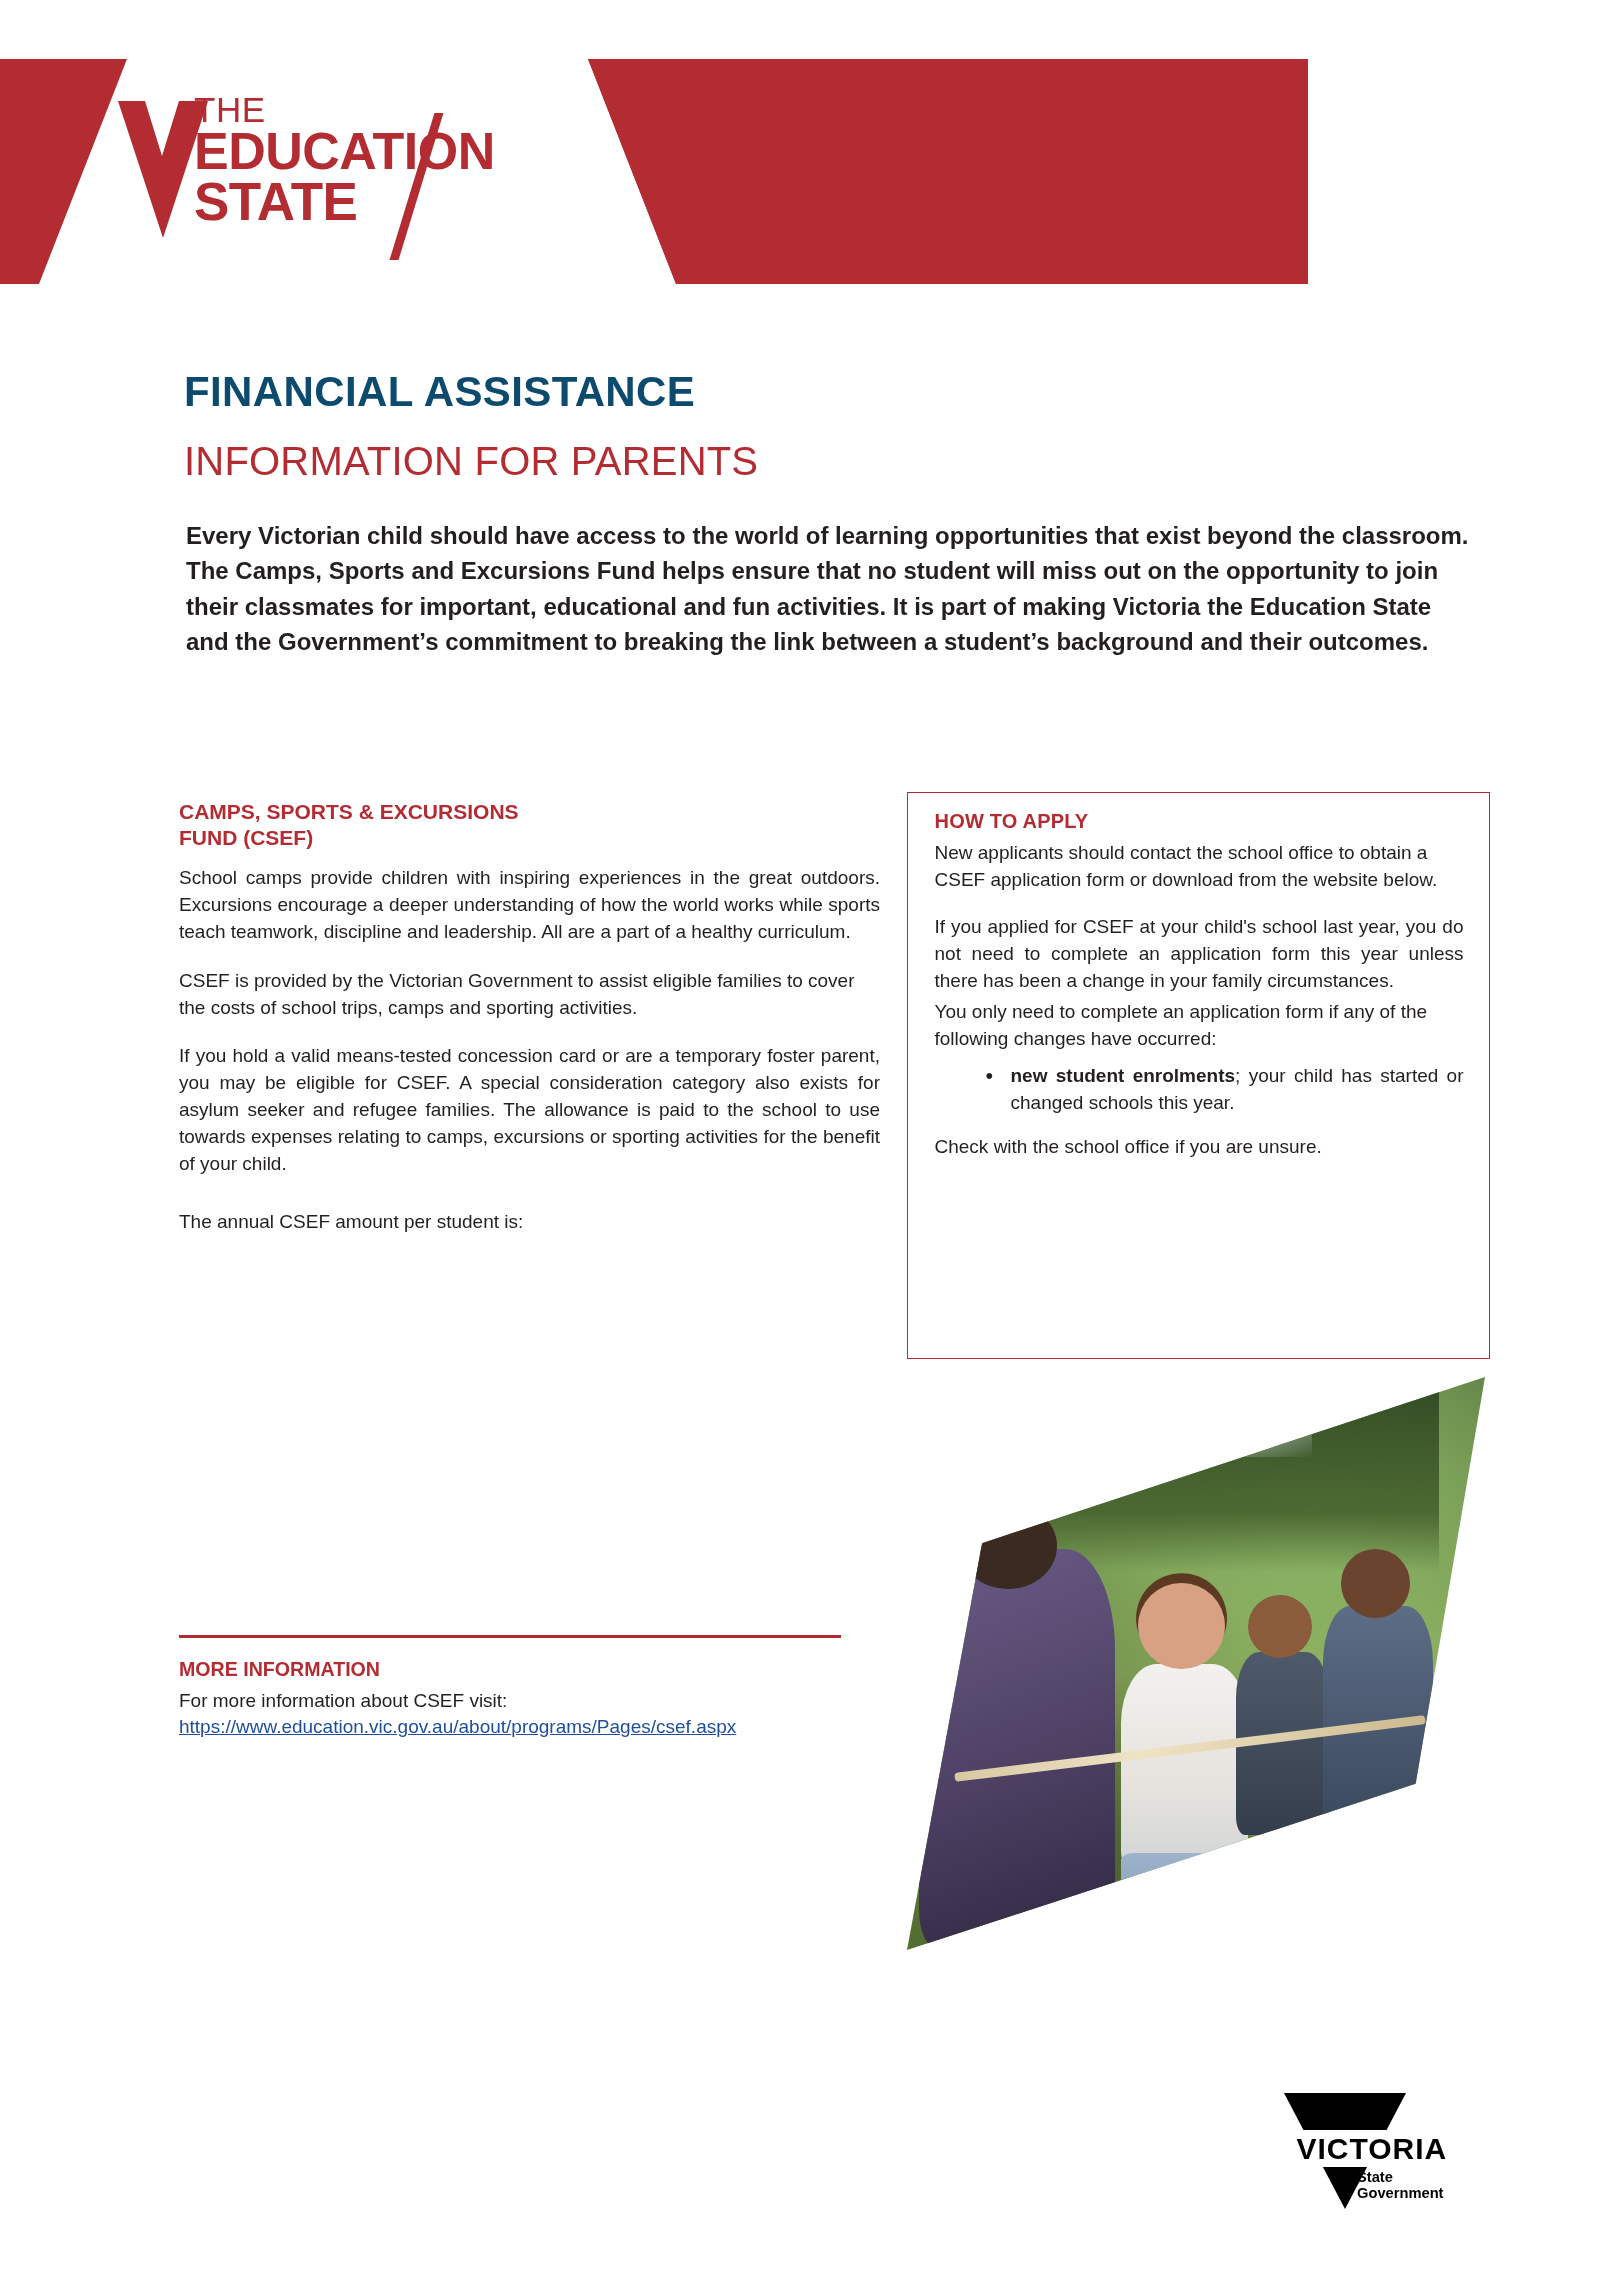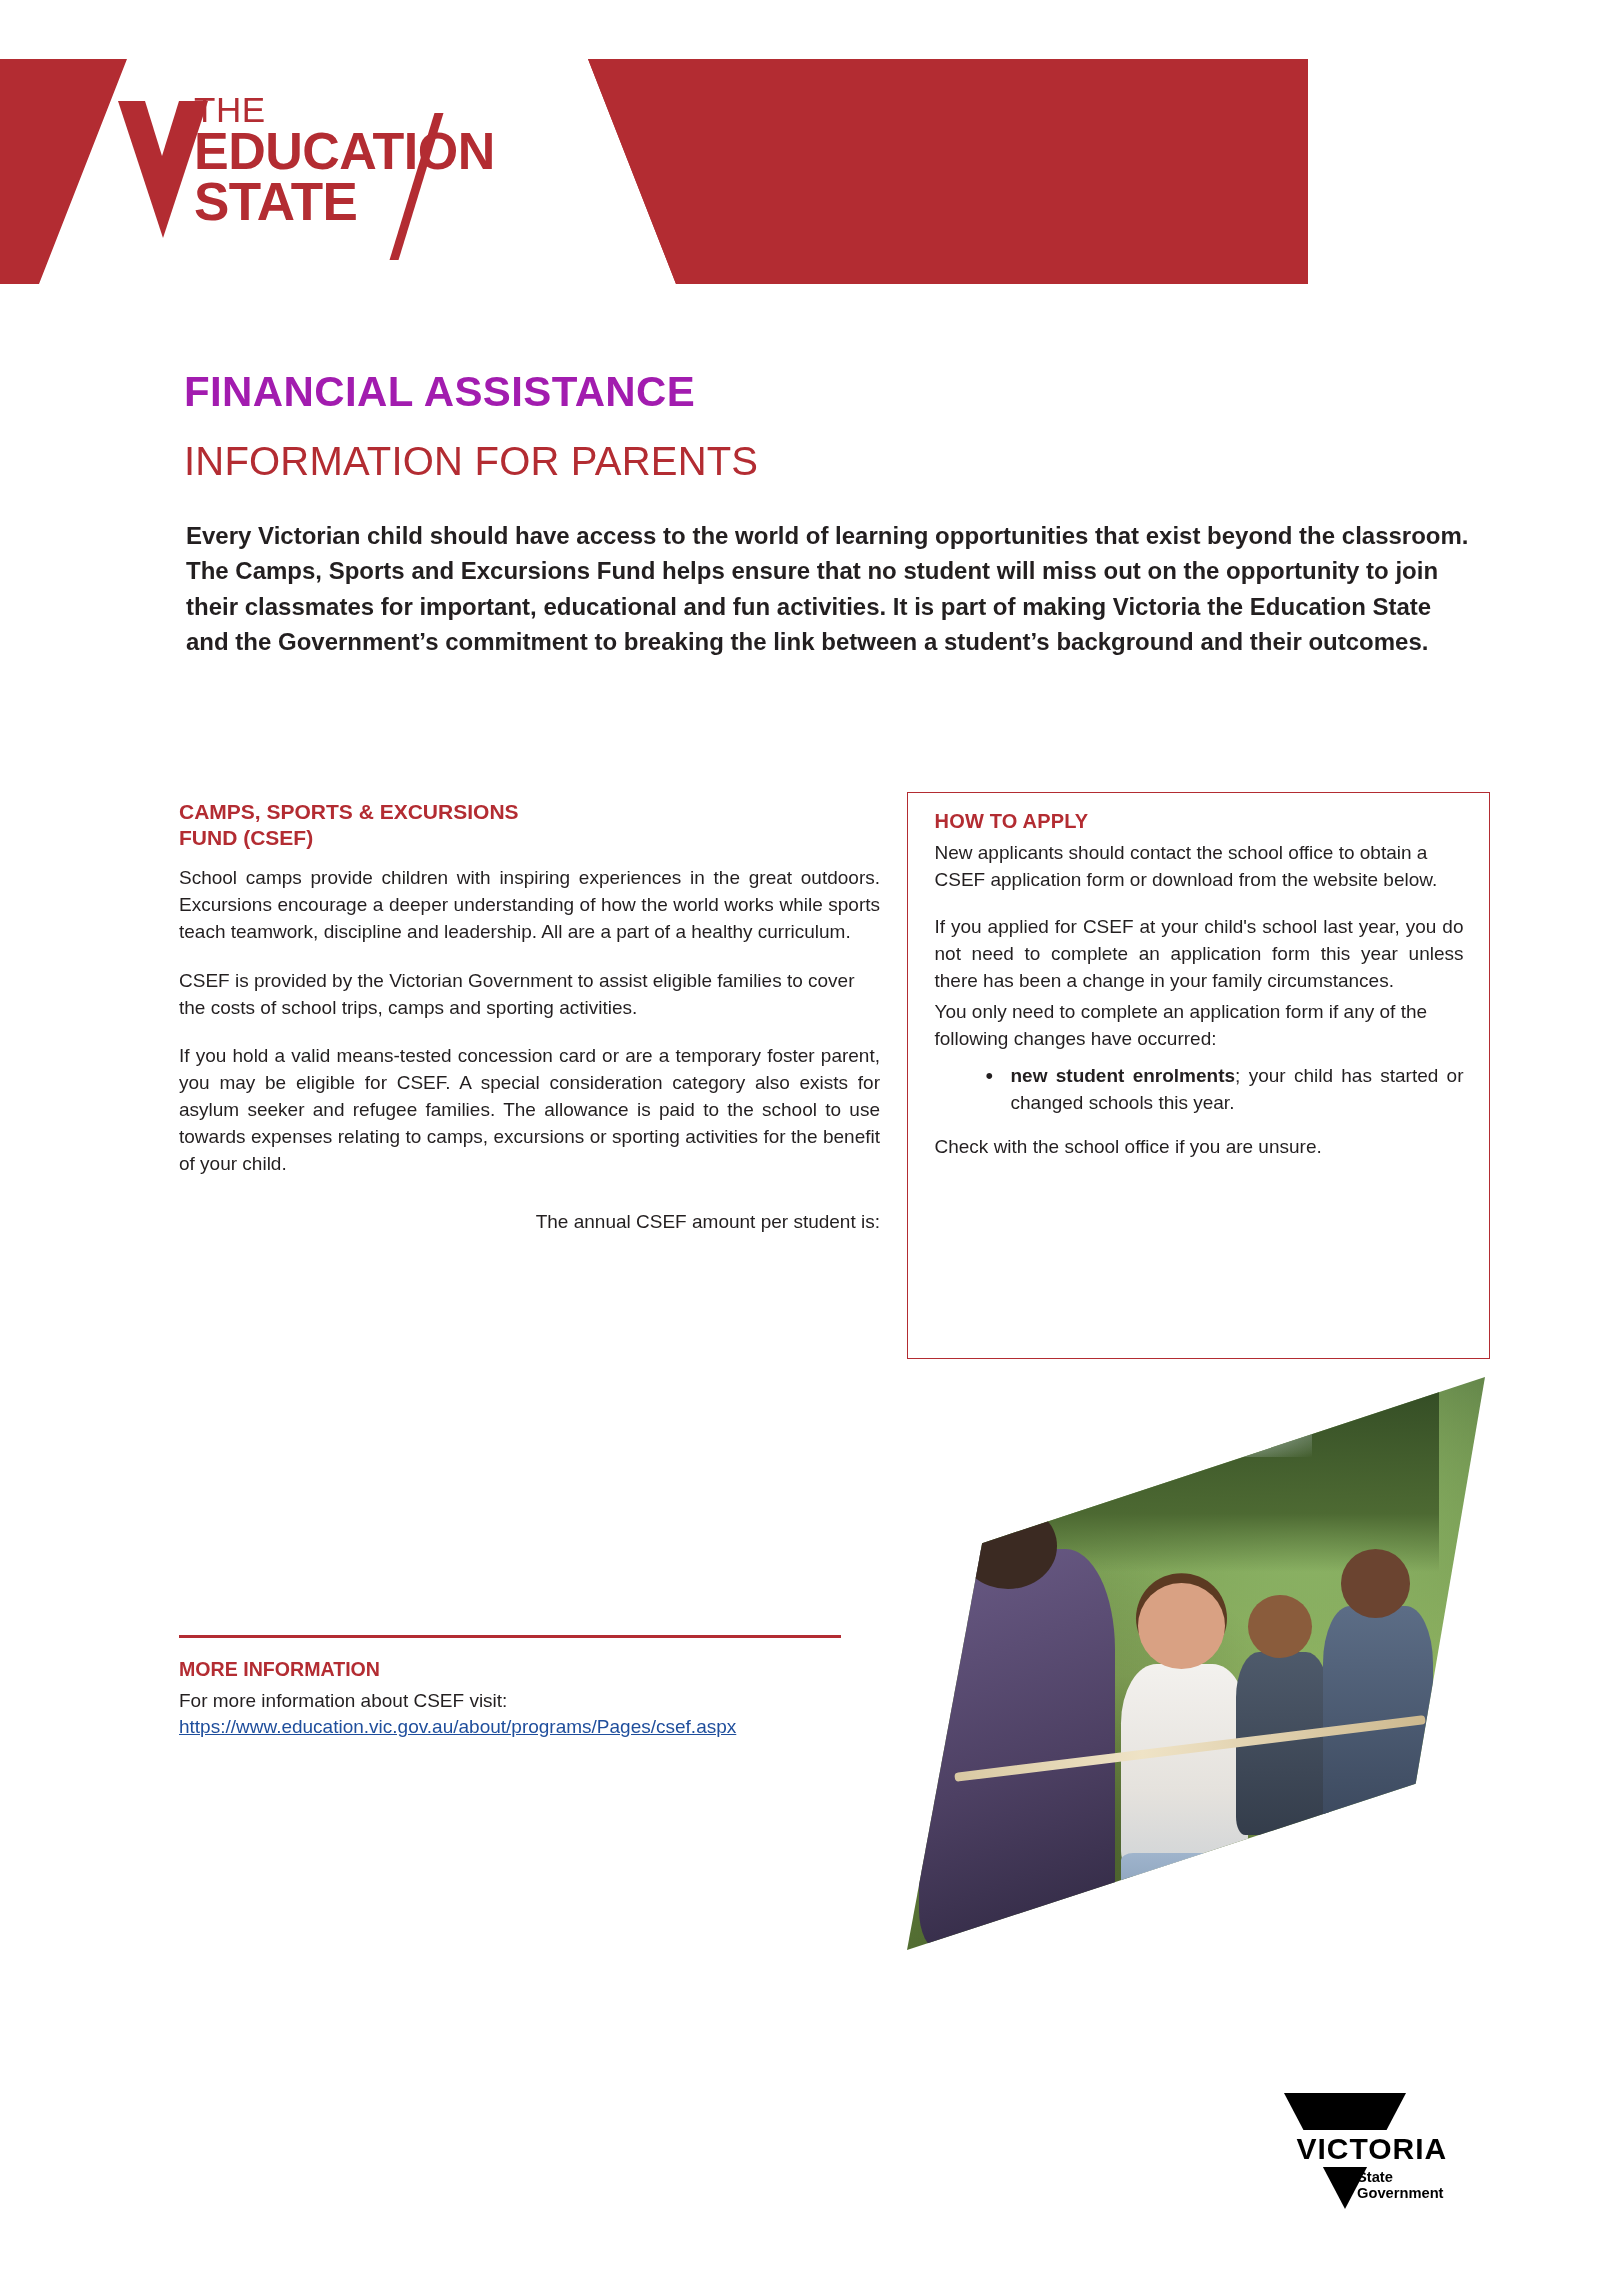--- a/index.html
+++ b/index.html
@@ -102,21 +102,21 @@
     transform: skewX(-17deg);
   }
 
   
   .title-main {
     position: absolute;
     left: 184px;
     top: 368px;
     font-size: 42px;
     font-weight: bold;
-    color: #a21caf;
+    color: #0c4a6e;
     letter-spacing: 0.4px;
   }
   .title-sub {
     position: absolute;
     left: 184px;
     top: 439px;
     font-size: 40px;
     font-weight: 400;
     color: #b32c32;
     letter-spacing: 0.2px;
@@ -453,21 +453,21 @@
 <div class="intro">Every Victorian child should have access to the world of learning opportunities that exist beyond the classroom. The Camps, Sports and Excursions Fund helps ensure that no student will miss out on the opportunity to join their classmates for important, educational and fun activities. It is part of making Victoria the Education State and the Government’s commitment to breaking the link between a student’s background and their outcomes.</div>
 
 <div class="left-col">
   <div class="sec-heading">
     <div>CAMPS, SPORTS &amp; EXCURSIONS</div>
     <div>FUND (CSEF)</div>
   </div>
   <p class="body-p">School camps provide children with inspiring experiences in the great outdoors. Excursions encourage a deeper understanding of how the world works while sports teach teamwork, discipline and leadership.  All are a part of a healthy curriculum.</p>
   <p class="body-p nojust">CSEF is provided by the Victorian Government to assist eligible families to cover the costs of school trips, camps and sporting activities.</p>
   <p class="body-p">If you hold a valid means-tested concession card or are a temporary foster parent, you may be eligible for CSEF. A special consideration category also exists for asylum seeker and refugee families. The allowance is paid to the school to use towards expenses relating to camps, excursions or sporting activities for the benefit of your child.</p>
-  <p class="body-p nojust" style="margin-top:31px;text-align:right;">The annual CSEF amount per student is:</p>
+  <p class="body-p nojust" style="margin-top:31px;">The annual CSEF amount per student is:</p>
 </div>
 
 <div class="more-rule"></div>
 <div class="more-info">
   <div class="more-heading">MORE INFORMATION</div>
   <div class="more-text">For more information about CSEF visit:</div>
   <a class="more-link" href="#">https://www.education.vic.gov.au/about/programs/Pages/csef.aspx</a>
 </div>
 
 <div class="apply-box">

